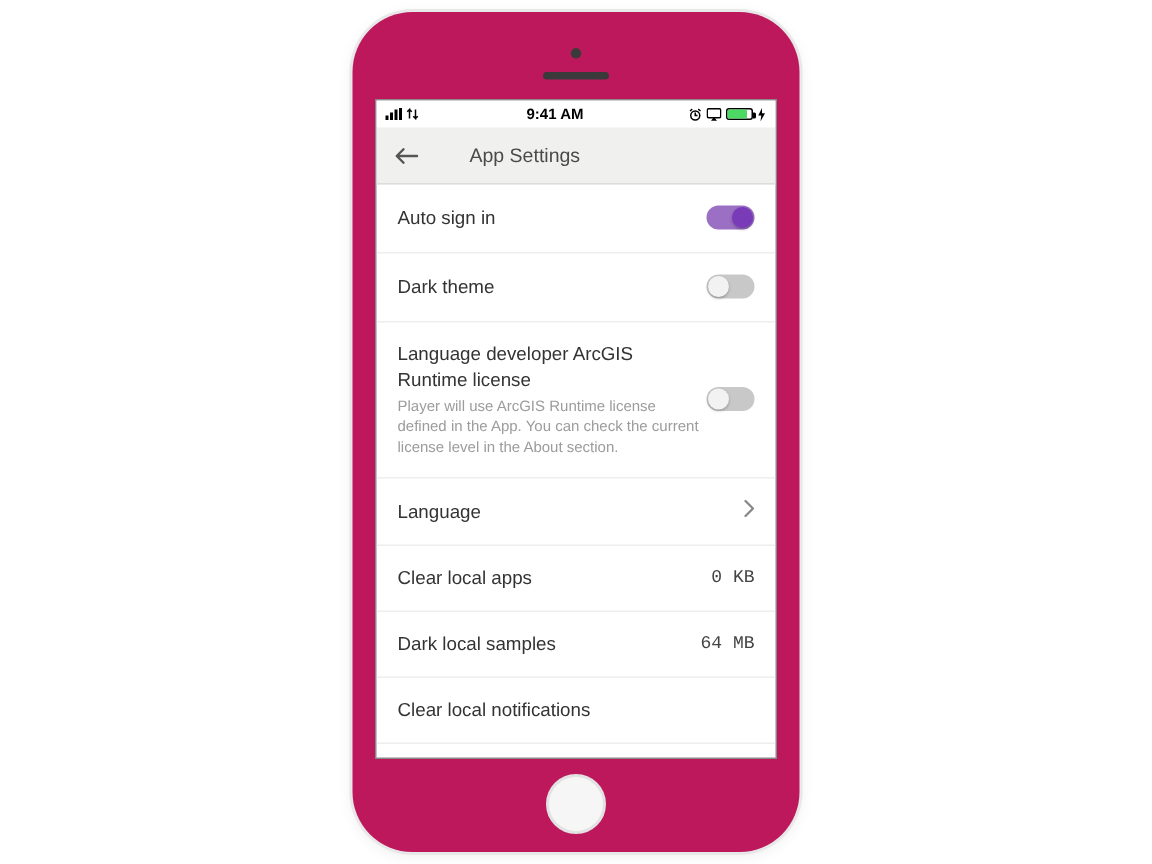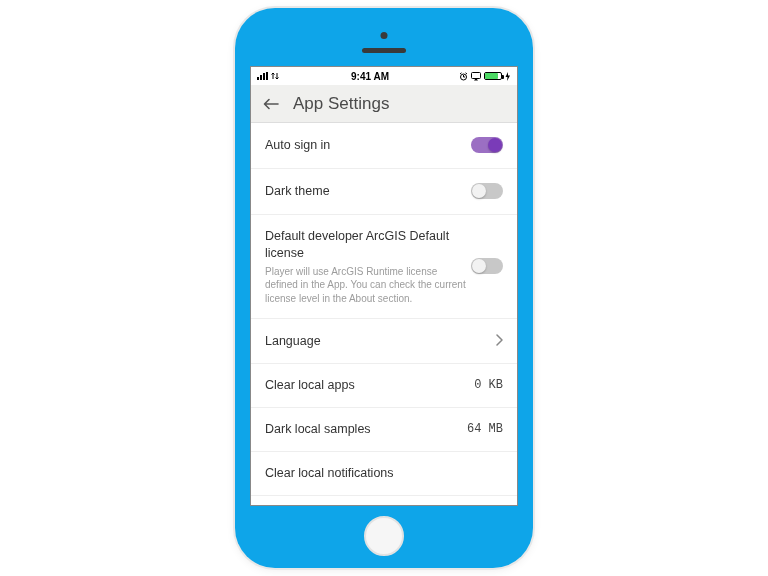--- a/index.html
+++ b/index.html
@@ -8,21 +8,21 @@
       height: 576px;
       background: #ffffff;
       font-family: -apple-system, "Helvetica Neue", Arial, sans-serif;
       display: flex;
       align-items: center;
       justify-content: center;
     }
     .phone {
       width: 298px;
       height: 560px;
-      background: #0ea5e9;
+      background: #be185d;
       border-radius: 40px;
       box-shadow: 0 0 0 2px #e8e8e8, 0 2px 10px rgba(0,0,0,0.08);
       padding: 58px 15px 62px 15px;
       position: relative;
     }
     .speaker {
       position: absolute;
       top: 40px;
       left: 50%;
       transform: translateX(-50%);
@@ -85,21 +85,21 @@
     .nav-bar {
       height: 38px;
       background: #f0f0ee;
       border-bottom: 1px solid #ddd;
       display: flex;
       align-items: center;
       padding: 0 12px;
       gap: 14px;
     }
     .back-arrow { width: 16px; height: 16px; display:flex; align-items:center; justify-content:center;}
-    .nav-title { font-size: 17px; color: #4a4a4a; font-weight: 400; }
+    .nav-title { font-size: 13px; color: #4a4a4a; font-weight: 400; margin-left: 20px; }
     .content { flex: 1; overflow-y: auto; }
     .row {
       padding: 13px 14px 13px 14px;
       border-bottom: 1px solid #eee;
       display: flex;
       align-items: center;
       justify-content: space-between;
     }
     .row.tall { padding: 14px 14px; }
     .row-text { flex: 1; min-width: 0; }
@@ -185,21 +185,21 @@
         <div class="row-text">
           <div class="row-label">Dark theme</div>
         </div>
         <div class="toggle off">
             <div class="knob"></div>
           </div>
       </div>
 
       <div class="row">
         <div class="row-text">
-          <div class="row-label">Default developer ArcGIS Default license</div>
+          <div class="row-label">Language developer ArcGIS Runtime license</div>
           <div class="row-sub">Player will use ArcGIS Runtime license defined in the App. You can check the current license level in the About section.</div>
         </div>
         <div class="toggle off">
             <div class="knob"></div>
           </div>
       </div>
 
       <div class="row">
         <div class="row-text">
           <div class="row-label">Language</div>

